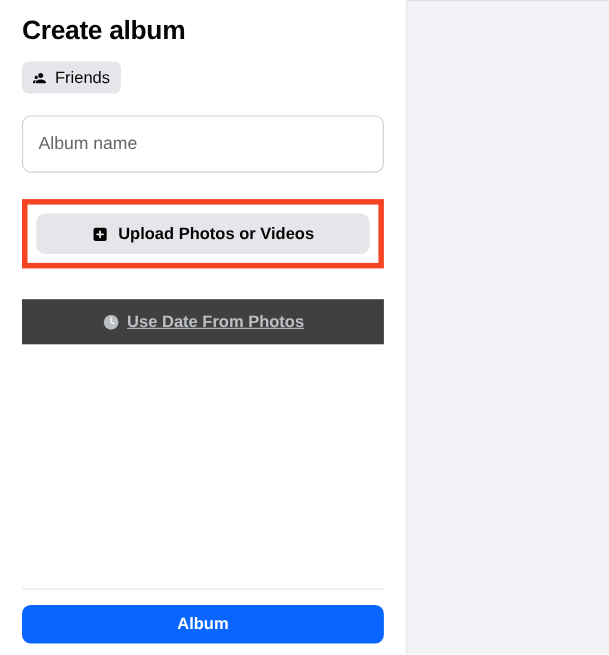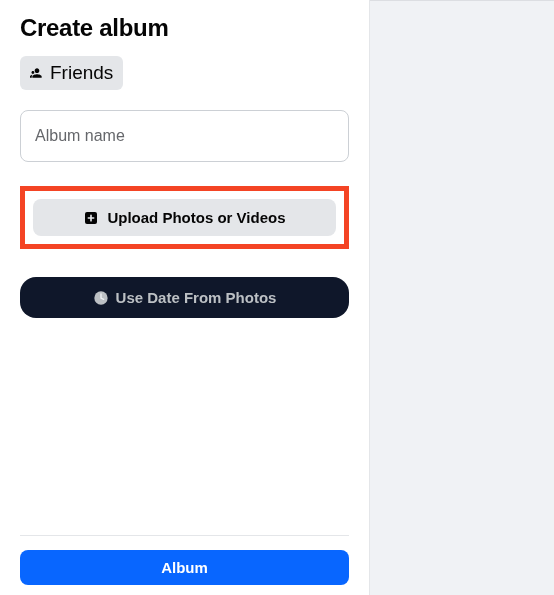--- a/index.html
+++ b/index.html
@@ -34,21 +34,21 @@
       color: #050505;
       margin-bottom: 14px;
       letter-spacing: -0.3px;
     }
     .privacy-chip {
       display: inline-flex;
       align-items: center;
       background: #e4e6e9;
       border-radius: 6px;
       padding: 6px 10px;
-      font-size: 19px;
+      font-size: 15px;
       font-weight: 500;
       color: #050505;
       cursor: pointer;
       margin-bottom: 20px;
       width: fit-content;
       gap: 6px;
     }
     .privacy-chip svg {
       width: 14px;
       height: 14px;
@@ -120,32 +120,33 @@
     }
     .caret {
       width: 0;
       height: 0;
       border-left: 7px solid transparent;
       border-right: 7px solid transparent;
       border-top: 9px solid #1c1e21;
     }
     .date-btn {
       width: 100%;
-      background: #0f172a;
-      border: none;
-      border-radius: 16px;
+      background: #404040;
+      border: none;
+      border-radius: 0;
       padding: 12px 0;
       font-size: 15px;
       font-weight: 600;
       color: #bcc0c4;
       display: flex;
       align-items: center;
       justify-content: center;
       gap: 7px;
       cursor: not-allowed;
+      text-decoration: underline;
     }
     .date-btn svg {
       width: 16px;
       height: 16px;
       fill: #bcc0c4;
     }
     .footer {
       margin-top: auto;
       border-top: 1px solid #e4e6e9;
       padding: 14px 0 10px 0;

